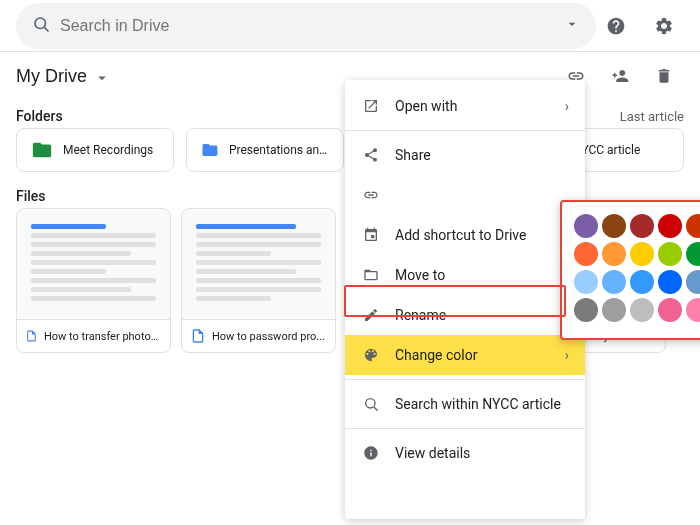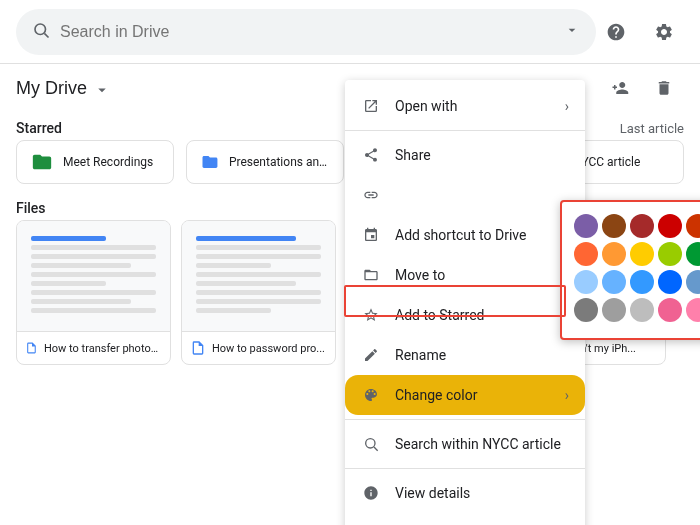--- a/index.html
+++ b/index.html
@@ -1,21 +1,21 @@
 <!DOCTYPE html>
 <html><head>
   <meta charset="utf-8">
   <style>
     * { box-sizing: border-box; margin: 0; padding: 0; }
     body { font-family: 'Google Sans', Roboto, Arial, sans-serif; background: #fff; width: 700px; height: 525px; overflow: hidden; position: relative; }
 
     
     .header {
       display: flex; align-items: center;
-      padding: 8px 16px; height: 64px;
+      padding: 8px 16px; height: 52px;
       border-bottom: 1px solid #e0e0e0;
     }
     .search-bar {
       flex: 1; display: flex; align-items: center;
       background: #f1f3f4; border-radius: 24px;
       padding: 8px 16px; height: 46px; gap: 10px;
     }
     .search-icon-wrap { color: #5f6368; font-size: 18px; }
     .search-input {
       flex: 1; background: transparent; border: none; outline: none;
@@ -190,21 +190,21 @@
       <svg width="18" height="18" viewBox="0 0 24 24" fill="#5f6368">
           <path d="M6 19c0 1.1.9 2 2 2h8c1.1 0 2-.9 2-2V7H6v12zM19 4h-3.5l-1-1h-5l-1 1H5v2h14V4z"></path>
         </svg>
     </button>
   </div>
 </div>
 
 <div class="content">
 
   <div class="section-label">
-    <span>Starred</span>
+    <span>Folders</span>
     <span class="last-opened-label">Last article</span>
   </div>
   <div class="folders-grid">
     <div class="folder-item">
       <svg width="22" height="22" viewBox="0 0 24 24" fill="#1e8e3e">
           <path d="M10 4H4c-1.1 0-1.99.9-1.99 2L2 18c0 1.1.9 2 2 2h16c1.1 0 2-.9 2-2V8c0-1.1-.9-2-2-2h-8l-2-2z"></path>
         </svg>
       <span class="folder-name">Meet Recordings</span>
     </div>
     <div class="folder-item">
@@ -361,39 +361,31 @@
 
   <div class="menu-item">
     <div class="menu-icon">
       <svg width="16" height="16" viewBox="0 0 24 24" fill="#5f6368">
           <path d="M20 6h-8l-2-2H4c-1.1 0-2 .9-2 2v12c0 1.1.9 2 2 2h16c1.1 0 2-.9 2-2V8c0-1.1-.9-2-2-2zm0 12H4V8h16v10z"></path>
         </svg>
     </div>
     <span>Move to</span>
   </div>
 
-  <div class="menu-item">
-    <div class="menu-icon">
-      <svg width="16" height="16" viewBox="0 0 24 24" fill="#5f6368">
-          <path d="M22 9.24l-7.19-.62L12 2 9.19 8.63 2 9.24l5.46 4.73L5.82 21 12 17.27 18.18 21l-1.63-7.03L22 9.24zM12 15.4l-3.76 2.27 1-4.28-3.32-2.88 4.38-.38L12 6.1l1.71 4.04 4.38.38-3.32 2.88 1 4.28L12 15.4z"></path>
-        </svg>
-    </div>
-    <span>Add to Starred</span>
-  </div>
 
   <div class="menu-item">
     <div class="menu-icon">
       <svg width="16" height="16" viewBox="0 0 24 24" fill="#5f6368">
           <path d="M3 17.25V21h3.75L17.81 9.94l-3.75-3.75L3 17.25zM20.71 7.04c.39-.39.39-1.02 0-1.41l-2.34-2.34c-.39-.39-1.02-.39-1.41 0l-1.83 1.83 3.75 3.75 1.83-1.83z"></path>
         </svg>
     </div>
     <span>Rename</span>
   </div>
 
-  <div class="menu-item highlighted" style="background:#eab308;border-radius:13px;">
+  <div class="menu-item highlighted" style="background:#fde047;">
     <div class="menu-icon">
       <svg width="16" height="16" viewBox="0 0 24 24" fill="#5f6368">
           <path d="M12 3c-4.97 0-9 4.03-9 9s4.03 9 9 9c.83 0 1.5-.67 1.5-1.5 0-.39-.15-.74-.39-1.01-.23-.26-.38-.61-.38-.99 0-.83.67-1.5 1.5-1.5H16c2.76 0 5-2.24 5-5 0-4.42-4.03-8-9-8zm-5.5 9c-.83 0-1.5-.67-1.5-1.5S5.67 9 6.5 9 8 9.67 8 10.5 7.33 12 6.5 12zm3-4C8.67 8 8 7.33 8 6.5S8.67 5 9.5 5s1.5.67 1.5 1.5S10.33 8 9.5 8zm5 0c-.83 0-1.5-.67-1.5-1.5S13.67 5 14.5 5s1.5.67 1.5 1.5S15.33 8 14.5 8zm3 4c-.83 0-1.5-.67-1.5-1.5S16.67 9 17.5 9s1.5.67 1.5 1.5-.67 1.5-1.5 1.5z"></path>
         </svg>
     </div>
     <span>Change color</span>
     <span class="menu-arrow">›</span>
   </div>
   <div class="menu-divider"></div>
 

